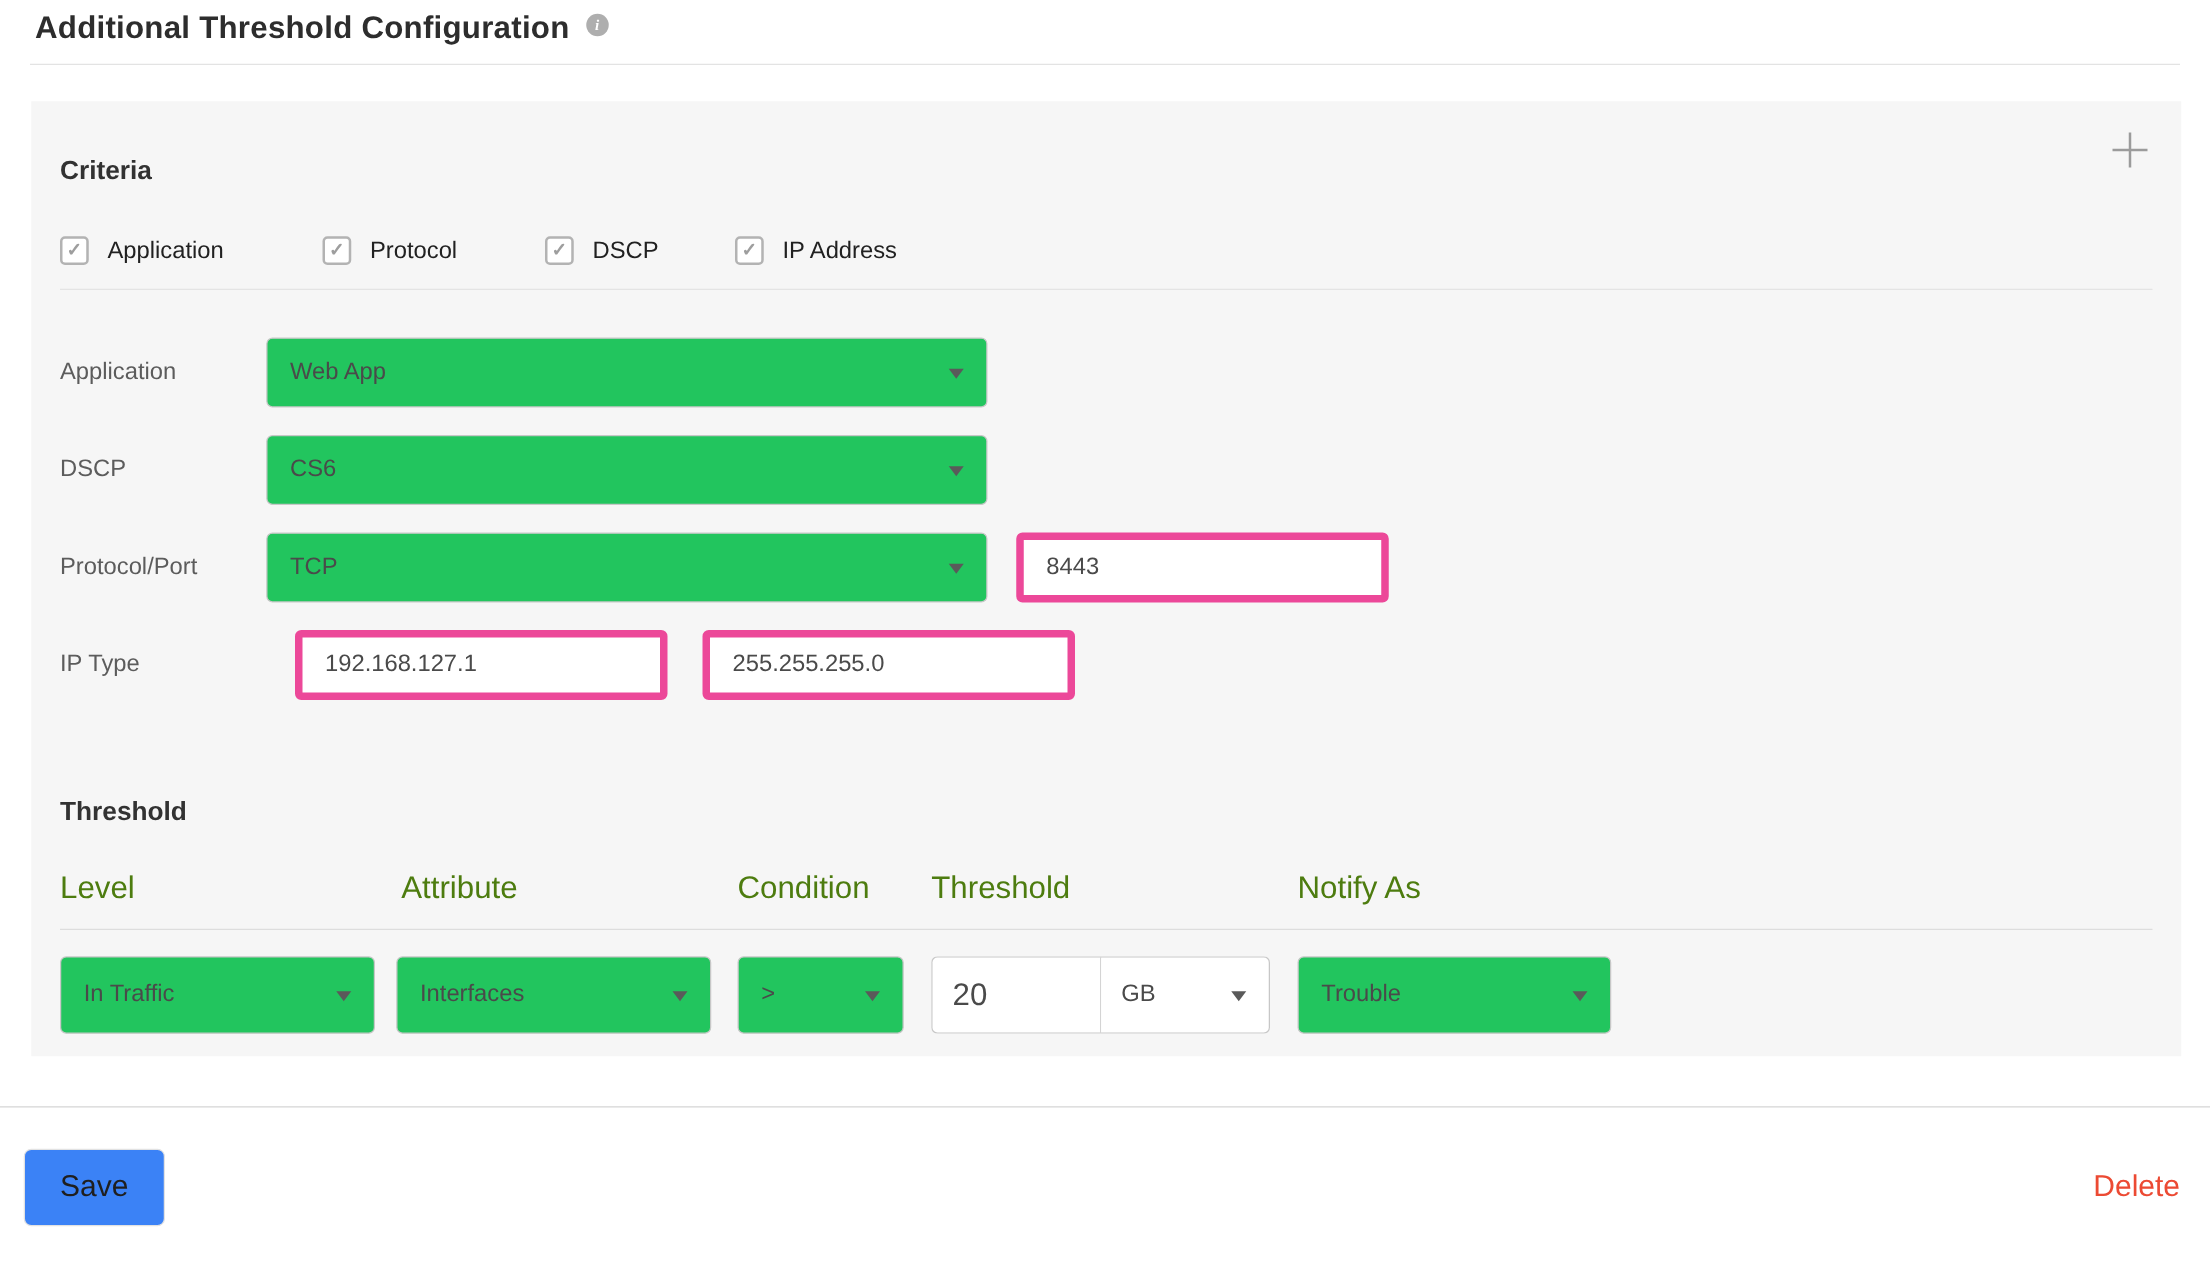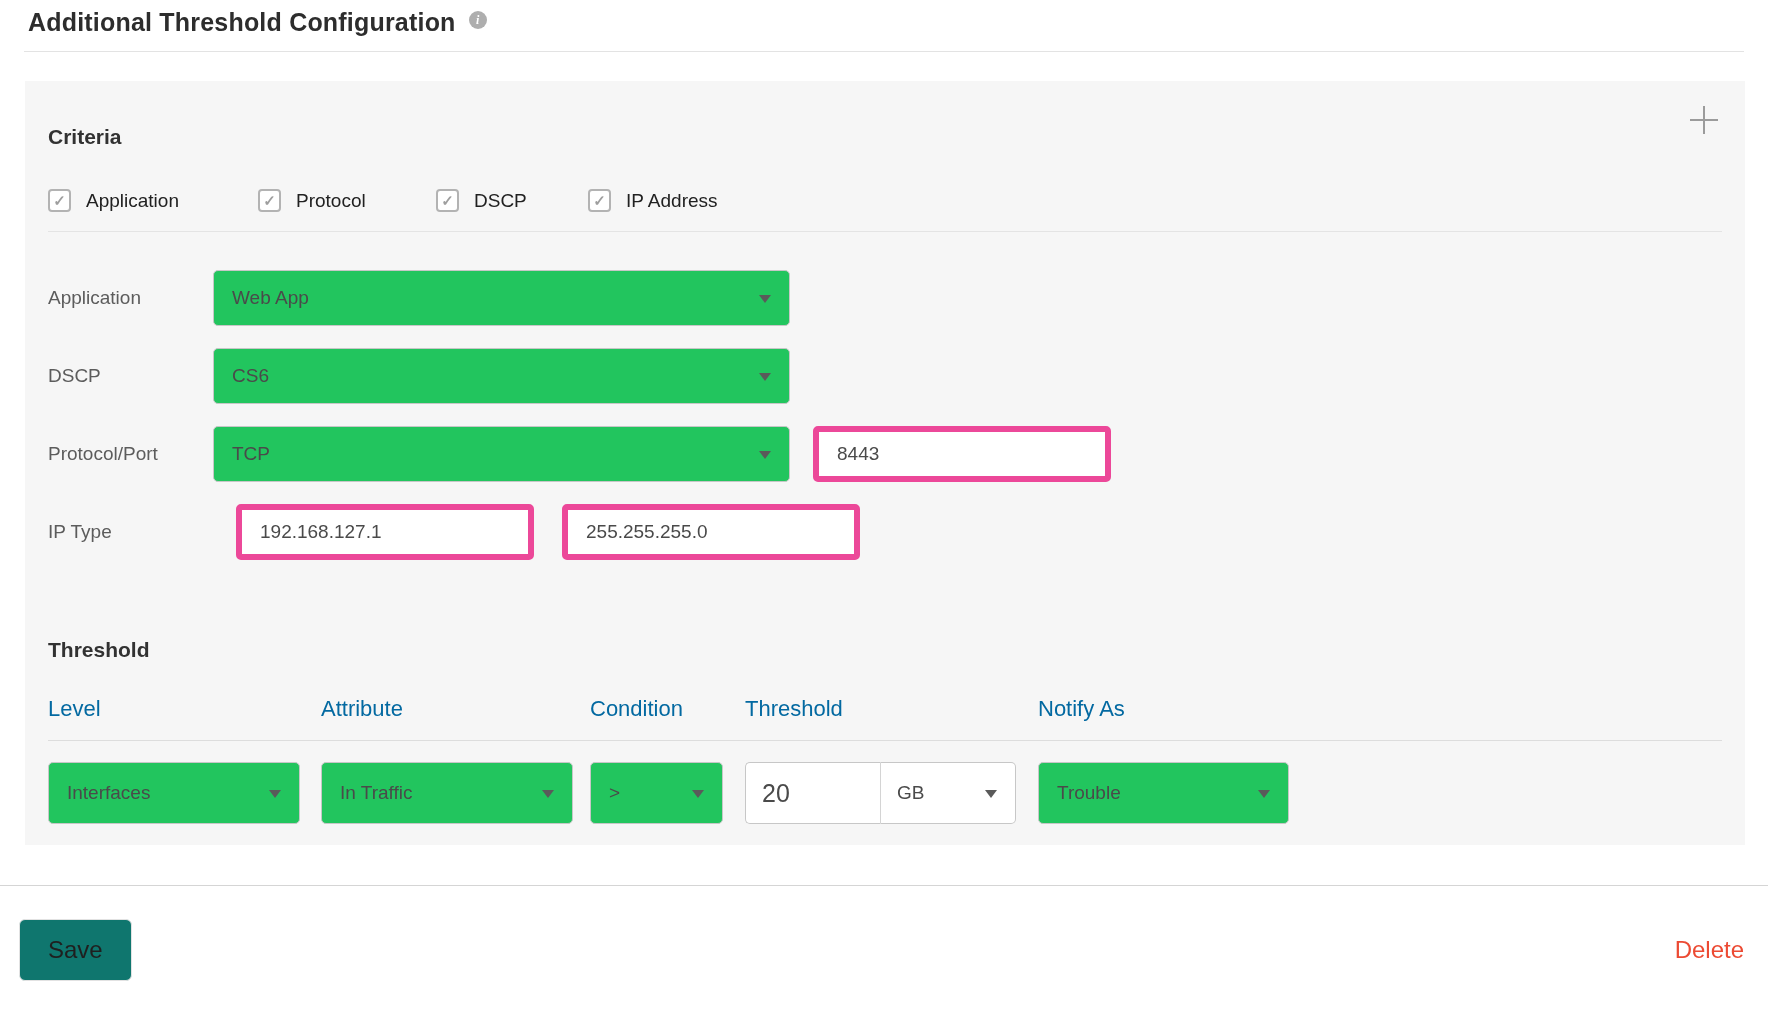--- a/index.html
+++ b/index.html
@@ -88,21 +88,21 @@
     padding: 0 18px; font-size: 19px; color: #4a4a4a;
     font-family: "Liberation Sans", sans-serif; outline: none;
   }
   .port-input { width: 298px; margin-left: 23px; }
   .ip-input { width: 298px; margin-left: 23px; }
   .ip-input.mask { margin-left: 28px; }
 
   
   .threshold-heading { margin-top: 78px; }
   .th-header-row { display: flex; margin-top: 34px; }
-  .th-col { font-size: 22px; color: #0369a1; }
+  .th-col { font-size: 25px; color: #4d7c0f; }
   .col-level { width: 273px; }
   .col-attribute { width: 269px; }
   .col-condition { width: 155px; }
   .col-threshold { width: 293px; }
   .col-notify { flex: 1; }
   .th-divider { border: none; border-top: 1px solid #dddddd; margin-top: 18px; }
 
   .th-controls-row { display: flex; margin-top: 21px; }
   .th-cell { flex: none; }
   .select-sm { height: 62px; }
@@ -128,21 +128,21 @@
   }
 
   
   .footer-divider { border: none; border-top: 1px solid #d5d5d5; margin-top: 40px; }
   .footer-row {
     display: flex; align-items: center; justify-content: space-between;
     margin-top: 33px; padding: 0 24px 0 19px;
   }
   .save-button {
     min-width: 101px; height: 62px; padding: 4px 28px;
-    background: #0f766e; border: 1px solid #e2e2e2; border-radius: 6px;
+    background: #3b82f6; border: 1px solid #e2e2e2; border-radius: 6px;
     font-size: 24px; color: #1f1f1f; cursor: pointer;
     font-family: "Liberation Sans", sans-serif;
   }
   .delete-link { font-size: 24px; color: #ec4a33; cursor: pointer; }
 </style>
 </head>
 <body>
 
 <div class="title-row">
   <span class="page-title">Additional Threshold Configuration</span>
@@ -214,29 +214,29 @@
     <span class="th-col col-level">Level</span>
     <span class="th-col col-attribute">Attribute</span>
     <span class="th-col col-condition">Condition</span>
     <span class="th-col col-threshold">Threshold</span>
     <span class="th-col col-notify">Notify As</span>
   </div>
 
   <hr class="th-divider">
 
   <div class="th-controls-row">
+    <div class="th-cell col-attribute">
+      <div class="select select-sm select-attr">
+        <span>In Traffic</span>
+        <span class="caret"></span>
+      </div>
+    </div>
     <div class="th-cell col-level">
       <div class="select select-sm select-level">
         <span>Interfaces</span>
-        <span class="caret"></span>
-      </div>
-    </div>
-    <div class="th-cell col-attribute">
-      <div class="select select-sm select-attr">
-        <span>In Traffic</span>
         <span class="caret"></span>
       </div>
     </div>
     <div class="th-cell col-condition">
       <div class="select select-sm select-cond">
         <span>&gt;</span>
         <span class="caret"></span>
       </div>
     </div>
     <div class="th-cell col-threshold">

